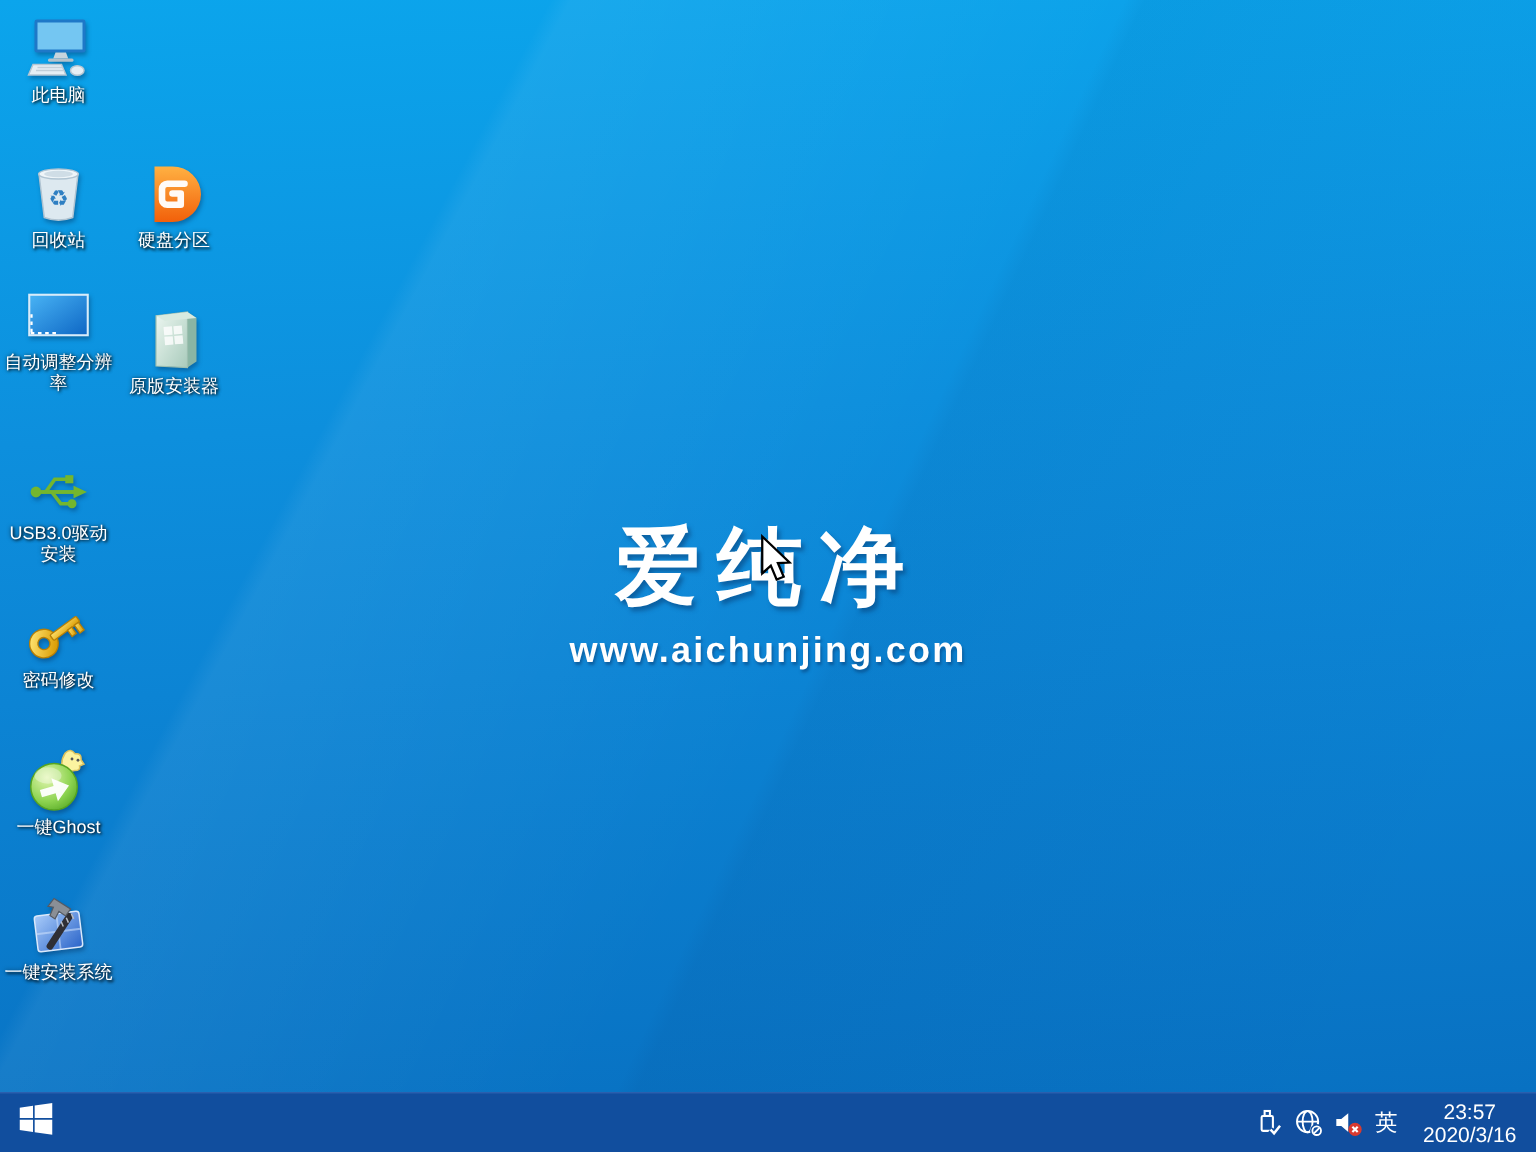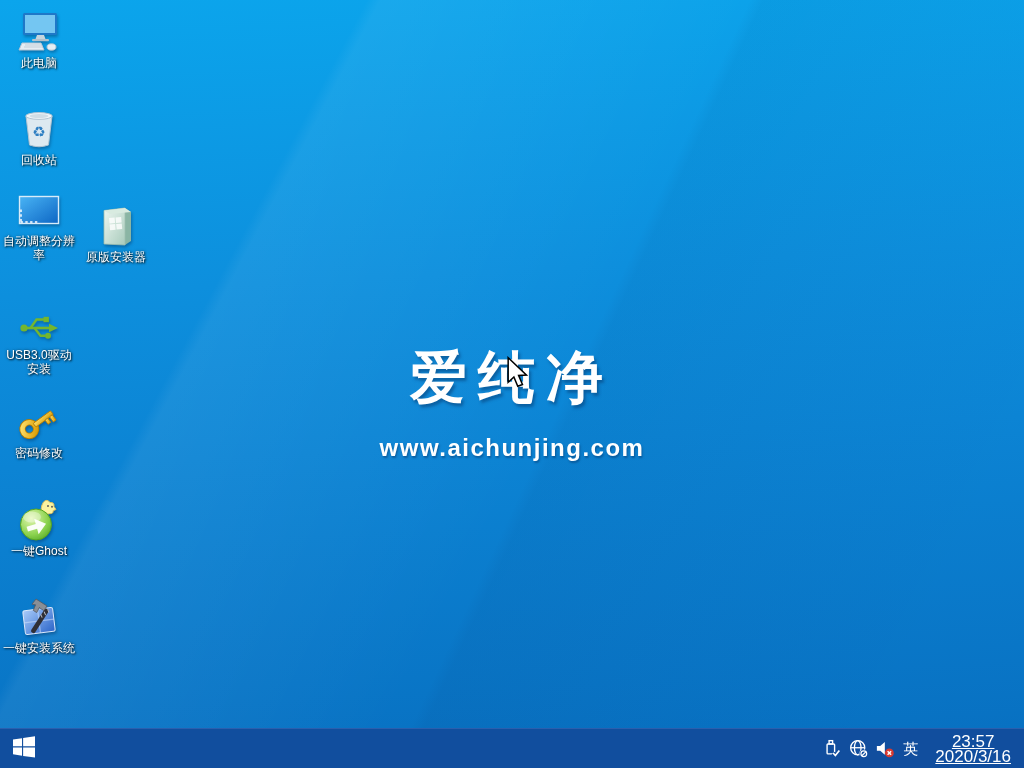--- a/index.html
+++ b/index.html
@@ -25,36 +25,36 @@
   .dicon .ic svg{width:44px;height:44px;display:block;filter:drop-shadow(1px 2px 1.5px rgba(0,30,70,.35));}
   .dicon .lbl{
     font-size:12px;line-height:14px;color:#fff;word-break:break-all;
     text-shadow:1px 1px 2px rgba(0,0,0,.9),0 0 3px rgba(0,0,0,.55);
   }
   
   .watermark{position:absolute;left:512px;top:340px;transform:translateX(-50%);
     text-align:center;color:#fff;white-space:nowrap;pointer-events:none;}
   .wm-title{font-size:57px;font-weight:bold;letter-spacing:11px;
     text-shadow:2px 3px 3px rgba(5,55,110,.5);}
-  .wm-url{font-size:24px;font-weight:bold;letter-spacing:1.5px;margin-top:17px;
+  .wm-url{font-size:24px;font-weight:bold;letter-spacing:1.5px;margin-top:3px;
     text-shadow:1px 2px 2px rgba(5,55,110,.5);}
   
   .cursor{position:absolute;left:506px;top:356px;pointer-events:none;}
   
   .taskbar{
     position:absolute;left:0;bottom:0;width:1024px;height:40px;box-sizing:border-box;
     background:#114e9e;border-top:1px solid #2a5fae;
     display:flex;align-items:center;color:#fff;
   }
   .start{width:48px;height:100%;display:flex;align-items:center;justify-content:center;}
   .tray{margin-left:auto;display:flex;align-items:center;gap:5px;padding-right:9px;}
   .tray-ic{width:21px;height:21px;display:flex;align-items:center;justify-content:center;}
   .lang{font-size:15px;padding:0 3px;line-height:21px;}
   .clock{display:flex;flex-direction:column;align-items:center;justify-content:center;
-    font-size:17px;line-height:15px;margin-left:5px;padding:0 4px;text-align:center;text-decoration:underline;}
+    font-size:14px;line-height:15px;margin-left:5px;padding:0 4px;text-align:center;}
 </style>
 </head>
 <body>
 
 <div class="desktop">
   <div class="rays"></div>
 
   <div class="dicon" style="left:1px;top:10px">
     <div class="ic">
       <svg viewBox="0 0 44 44">
@@ -76,20 +76,35 @@
       <svg viewBox="0 0 44 44">
         <path d="M9 9 L12.5 38 Q22 41.5 31.5 38 L35 9 Z" fill="#dde9f0" stroke="#b0c4d2"></path>
         <ellipse cx="22" cy="9" rx="13.2" ry="3.4" fill="#eef5f9" stroke="#b0c4d2"></ellipse>
         <ellipse cx="22" cy="9" rx="9.5" ry="2.1" fill="#cfdde6"></ellipse>
         <text x="22" y="30" font-size="15" text-anchor="middle" fill="#2e7fc2" font-family="DejaVu Sans, sans-serif">♻</text>
       </svg>
     </div>
     <div class="lbl">回收站</div>
   </div>
 
+  <div class="dicon" style="left:78px;top:107px">
+    <div class="ic">
+      <svg viewBox="0 0 44 44">
+        <defs>
+          <linearGradient id="dgog" x1="0" y1="0" x2="0" y2="1">
+            <stop offset="0" stop-color="#ffb142"></stop>
+              <stop offset="1" stop-color="#f2600a"></stop>
+          </linearGradient>
+        </defs>
+        <path d="M9 4 h12 a19 18.5 0 0 1 0 37 H9 Z" fill="url(#dgog)"></path>
+        <path d="M29 15.5 H17.5 a3.5 3.5 0 0 0 -3.5 3.5 v7 a3.5 3.5 0 0 0 3.5 3.5 h9 v-7.5 h-5.5" fill="none" stroke="#ffffff" stroke-width="4.4" stroke-linecap="round" stroke-linejoin="round" opacity="0.96"></path>
+      </svg>
+    </div>
+    <div class="lbl">硬盘分区</div>
+  </div>
 
   <div class="dicon" style="left:1px;top:188px">
     <div class="ic">
       <svg viewBox="0 0 44 44">
         <defs>
           <linearGradient id="scrg" x1="0" y1="0" x2="1" y2="1">
             <stop offset="0" stop-color="#49b4f5"></stop>
               <stop offset="1" stop-color="#0d66c4"></stop>
           </linearGradient>
         </defs>

